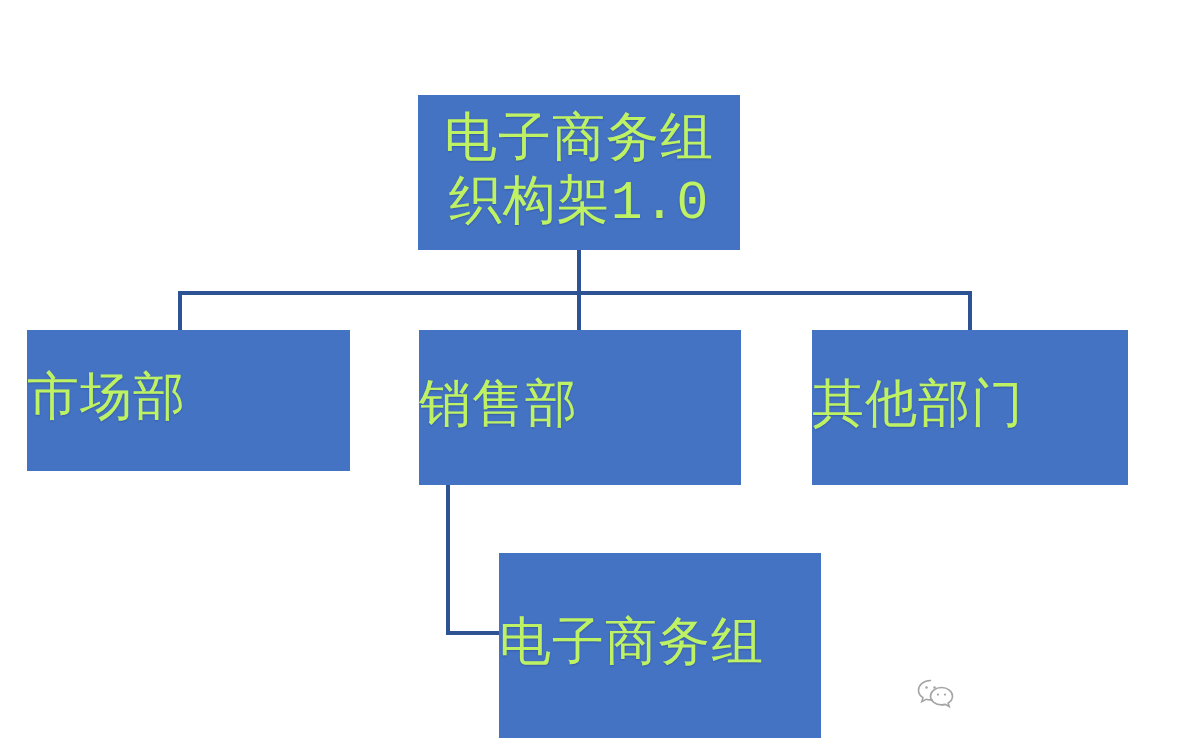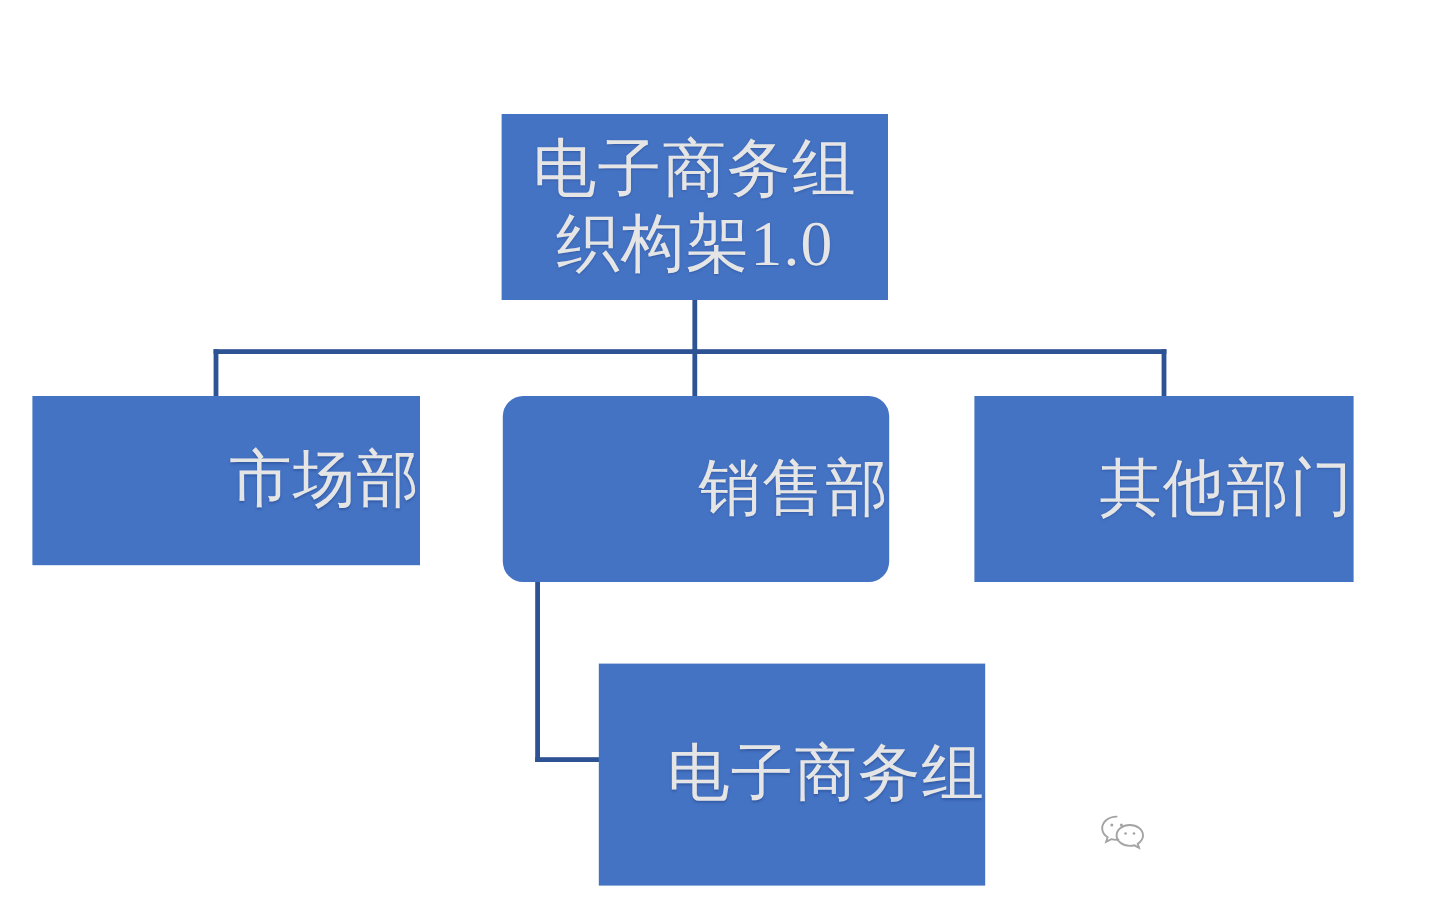--- a/index.html
+++ b/index.html
@@ -20,24 +20,24 @@
     overflow: hidden;
   }
 
   
   .node {
     position: absolute;
     box-sizing: border-box;
     background: #4573c4;
     display: flex;
     align-items: center;
-    justify-content: flex-end;
+    justify-content: flex-start;
     text-align: center;
-    color: #e5e5e5;
-    font-family: Liberation Serif, serif;
+    color: #bef264;
+    font-family: Liberation Mono, monospace;
     font-weight: 400;
     letter-spacing: 1px;
     line-height: 1.18;
     text-shadow: 0 1px 2px rgba(20, 50, 110, 0.35);
     user-select: none;
   }
 
   #node-root {
     left: 418px;
     top: 95px;
@@ -54,21 +54,20 @@
     height: 141px;
     font-size: 52px;
   }
 
   #node-sales {
     left: 419px;
     top: 330px;
     width: 322px;
     height: 155px;
     font-size: 52px;
-    border-radius: 17px;
   }
 
   #node-other {
     left: 812px;
     top: 330px;
     width: 316px;
     height: 155px;
     font-size: 52px;
   }
 

